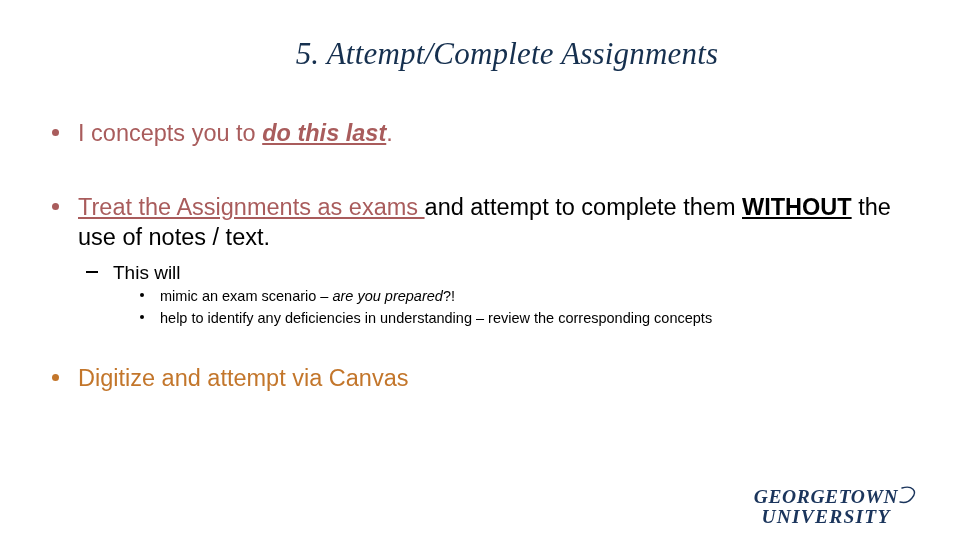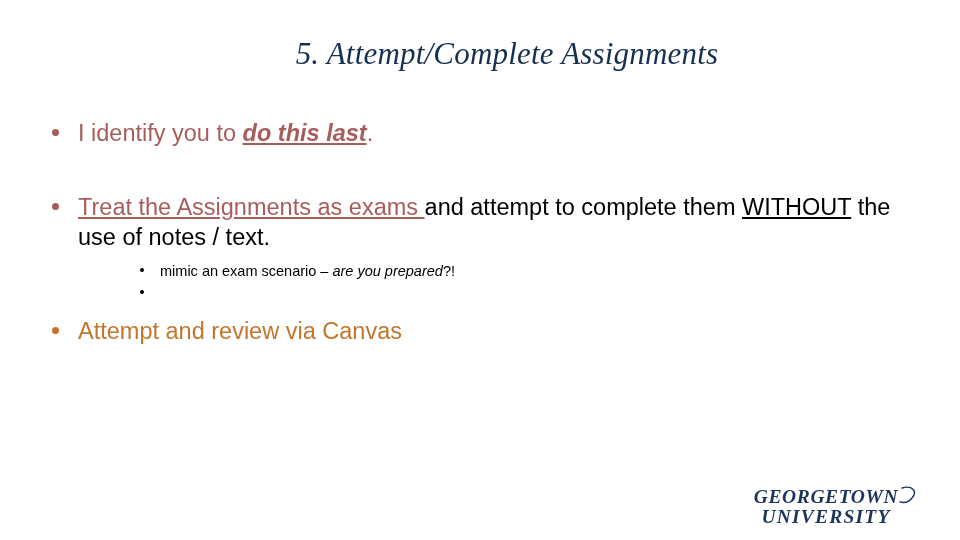--- a/index.html
+++ b/index.html
@@ -100,21 +100,21 @@
     width: 4px;
     height: 4px;
     border-radius: 50%;
     background: #000000;
   }
 
   
   .red { color: #a95c5c; }
   .orange { color: #c3762b; }
   .u { text-decoration: underline; text-underline-offset: 2px; margin-top: 37px; }
-  .b { font-weight: normal; text-align: center; }
+  .b { font-weight: bold; text-align: center; }
   .i { font-style: italic; }
   .bi-u {
     font-weight: bold;
     font-style: italic;
     text-decoration: underline;
     text-underline-offset: 2px;
     text-align: center;
   }
 
   .gap-a { height: 44px; }
@@ -136,47 +136,52 @@
 <body>
 
 <div class="slide">
 
   <div class="slide-title">5. Attempt/Complete Assignments</div>
 
   <div class="body-area">
 
     <div class="l1">
       <span class="bullet-dot"></span>
-      <span class="red">I identify you to </span><span class="red bi-u">do this last</span><span class="red">.</span>
+      <span class="red">I concepts you to </span><span class="red bi-u">do this last</span><span class="red">.</span>
     </div>
 
     <div class="gap-a"></div>
 
     <div class="l1">
       <span class="bullet-dot"></span>
       <span class="red u">Treat the Assignments as exams </span><span>and attempt to complete them </span><span class="b u">WITHOUT</span><span> the use of notes / text.</span>
     </div>
 
     <div class="gap-b"></div>
 
+    <div class="l2">
+      <span class="bullet-dash"></span>
+      <span>This will</span>
+    </div>
 
     <div class="l3">
       <span class="bullet-dot-sm"></span>
       <span>mimic an exam scenario – </span><span class="i">are you prepared</span><span>?!</span>
     </div>
 
     <div class="l3">
       <span class="bullet-dot-sm"></span>
+      <span>help to identify any deficiencies in understanding – review the corresponding concepts</span>
     </div>
 
     <div class="gap-c"></div>
 
     <div class="l1 orange">
       <span class="bullet-dot"></span>
-      <span class="orange">Attempt</span><span> and review via </span><span class="orange">Canvas</span>
+      <span class="orange">Digitize</span><span> and attempt via </span><span class="orange">Canvas</span>
     </div>
 
   </div>
 
   <div class="logo">
     <svg viewBox="0 0 200 54" xmlns="http://www.w3.org/2000/svg" aria-hidden="true">
       <text x="100" y="25" text-anchor="middle" font-family="Liberation Serif, DejaVu Serif, serif" font-style="italic" font-weight="bold" font-size="19.5" letter-spacing="0.6" fill="currentColor" id="logo-l1">GEORGETOWN</text>
       <text x="100" y="45" text-anchor="middle" font-family="Liberation Serif, DejaVu Serif, serif" font-style="italic" font-weight="bold" font-size="19.5" letter-spacing="1.2" fill="currentColor" id="logo-l2">UNIVERSITY</text>
       <path d="M176 10 C186 7, 192 13, 186 20 C183 24, 178 25, 174 24" fill="none" stroke="currentColor" stroke-width="1.4" stroke-linecap="round"></path>
     </svg>

